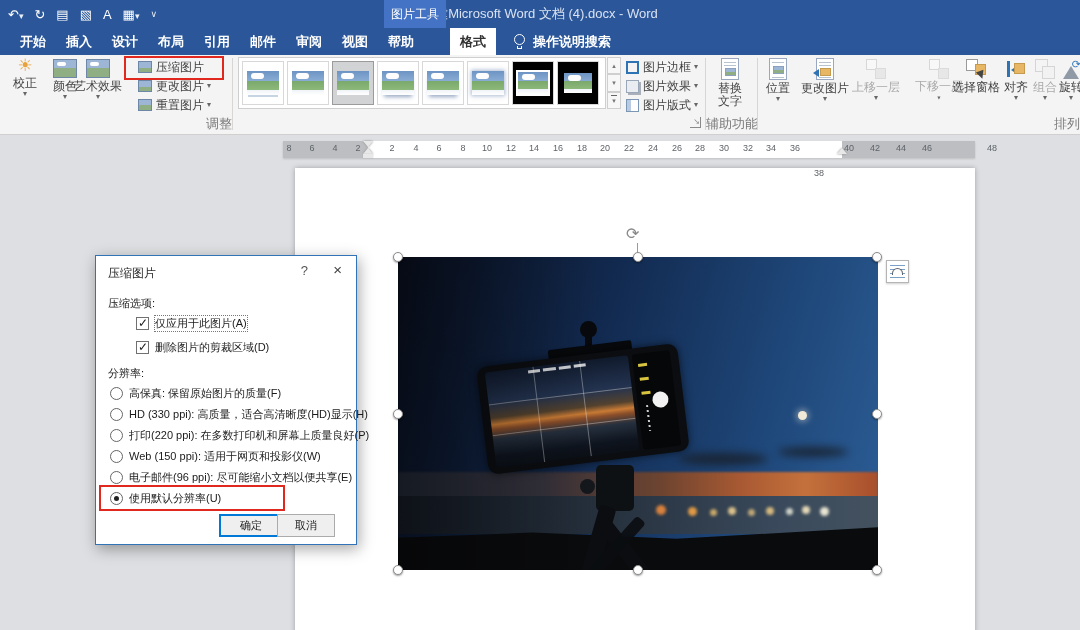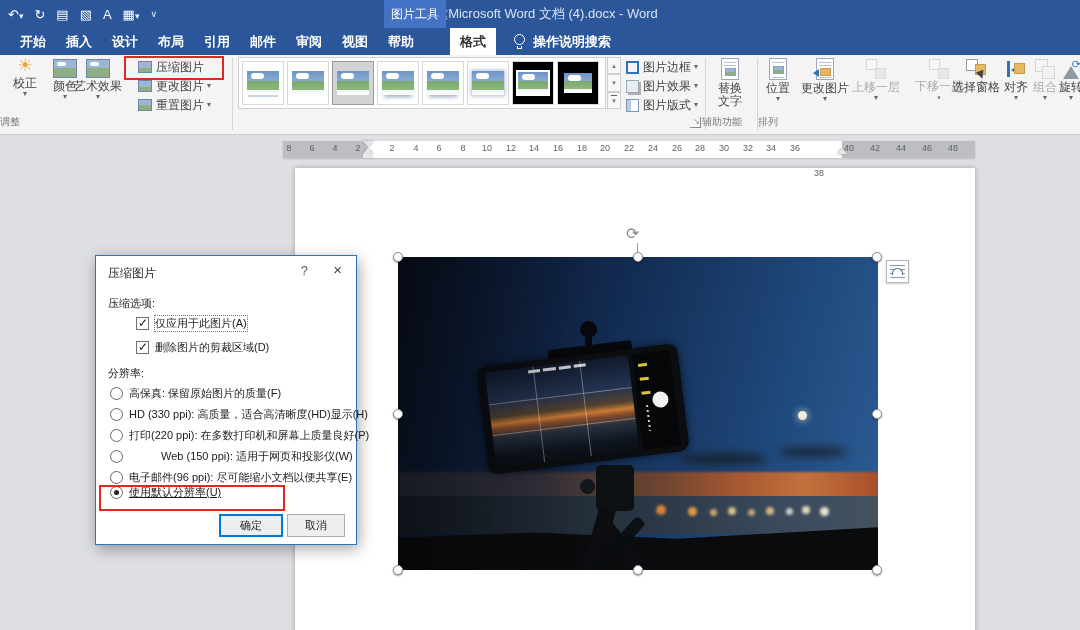--- a/index.html
+++ b/index.html
@@ -19,21 +19,21 @@
   .tab { color:#fff; font-size:13px; line-height:27px; padding:0 10px; }
   .tab.active { background:#fff; color:#333; margin-left:26px; }
   .tellme { display:flex; align-items:center; gap:8px; color:#fff; font-size:13px; margin-left:18px; }
   .bulb { width:11px; height:15px; position:relative; }
   .bulb .globe { position:absolute; left:0; top:0; width:11px; height:11px; border:1.4px solid #fff; border-radius:50%; }
   .bulb .base { position:absolute; left:3px; bottom:0; width:5px; height:3px; border-bottom:1.4px solid #fff; border-left:1.4px solid #fff; border-right:1.4px solid #fff; }
 
   
   .ribbon { position:absolute; left:0; top:55px; width:1080px; height:80px; background:#f4f4f4; border-bottom:1px solid #d2d0ce; }
   .rsep { position:absolute; top:3px; height:72px; width:1px; background:#d8d6d4; }
-  .grp-label { position:absolute; top:60px; font-size:10px; color:#7a7a7a; text-align:left; }
+  .grp-label { position:absolute; top:60px; font-size:13px; color:#7a7a7a; text-align:right; }
   .bigbtn { position:absolute; top:2px; height:56px; display:flex; flex-direction:column; align-items:center; justify-content:flex-start; font-size:12px; color:#444; cursor:default; }
   .bigbtn .lbl { margin-top:2px; line-height:13px; text-align:right; }
   .caret { font-size:8px; color:#666; line-height:8px; }
   .dis { color:#a9a9a9 !important; }
   .dis .icn { opacity:.45; }
 
   .smallrow { position:absolute; height:18px; display:flex; align-items:center; font-size:12px; color:#444; cursor:default; }
   .smallrow .caret { margin-left:3px; }
 
   
@@ -153,21 +153,21 @@
   .cb-row, .rd-row { position:absolute; display:flex; align-items:center; white-space:nowrap; }
   .cb-row { left:40px; }
   .rd-row { left:14px; }
   .checkbox { width:13px; height:13px; border:1px solid #707070; background:#fff; margin-right:6px; flex:none; position:relative; }
   .checkbox.on::after { content:"\2713"; position:absolute; left:1px; top:-2px; font-size:12px; color:#222; }
   .radio { width:13px; height:13px; border:1px solid #666; border-radius:50%; background:#fff; margin-right:6px; flex:none; position:relative; }
   .radio.on::after { content:""; position:absolute; left:3px; top:3px; width:5px; height:5px; border-radius:50%; background:#222; }
   .focus-dot { outline:1px dotted #777; }
   .dlg-btn { position:absolute; height:23px; background:#efefef; font-size:11px; color:#222; display:flex; align-items:center; justify-content:center; }
   .btn-ok { left:123px; top:258px; width:64px; border:1px solid #0078d7; box-shadow:inset 0 0 0 1px #0078d7; }
-  .btn-cancel { left:191px; top:258px; width:58px; border:1px solid #ababab; }
+  .btn-cancel { left:181px; top:258px; width:58px; border:1px solid #ababab; }
 </style>
 </head>
 <body>
 
 <div class="titlebar">
   <div class="qa">
     <span><span>↶</span><span class="sm">▾</span></span>
     <span>↻</span>
     <span>▤</span>
     <span>▧</span>
@@ -465,21 +465,21 @@
   <span style="left:417px;">28</span>
   <span style="left:441px;">30</span>
   <span style="left:465px;">32</span>
   <span style="left:488px;">34</span>
   <span style="left:512px;">36</span>
   <span style="left:536px;margin-top:25px;">38</span>
   <span style="left:566px;">40</span>
   <span style="left:592px;">42</span>
   <span style="left:618px;">44</span>
   <span style="left:644px;">46</span>
-  <span style="left:670px;">48</span>
+  <span style="left:709px;">48</span>
   <div class="mk mk-ftri"></div>
   <div class="mk mk-htri"></div>
   <div class="mk-rect"></div>
   <div class="mk mk-rtri"></div>
 </div>
 
 <div class="dialog">
   <div class="dlg-title">压缩图片</div>
   <div class="dlg-help">?</div>
   <div class="dlg-close">×</div>
@@ -502,29 +502,29 @@
     <span>高保真: 保留原始图片的质量(F)</span>
   </div>
   <div class="rd-row" style="top:151px;">
     <span class="radio"></span>
     <span>HD (330 ppi): 高质量，适合高清晰度(HD)显示(H)</span>
   </div>
   <div class="rd-row" style="top:172px;">
     <span class="radio"></span>
     <span>打印(220 ppi): 在多数打印机和屏幕上质量良好(P)</span>
   </div>
-  <div class="rd-row" style="top:193px;gap:32px;">
+  <div class="rd-row" style="top:193px;">
     <span class="radio"></span>
     <span>Web (150 ppi): 适用于网页和投影仪(W)</span>
   </div>
   <div class="rd-row" style="top:214px;justify-content:center;">
     <span class="radio"></span>
     <span>电子邮件(96 ppi): 尽可能缩小文档以便共享(E)</span>
   </div>
-  <div class="rd-row" style="top:229px;text-decoration:underline;">
+  <div class="rd-row" style="top:235px;">
     <span class="radio on"></span>
     <span>使用默认分辨率(U)</span>
   </div>
 
   <div class="red-box" style="left:3px;top:229px;width:186px;height:26px;"></div>
 
   <div class="dlg-btn btn-ok">确定</div>
   <div class="dlg-btn btn-cancel">取消</div>
 </div>
 

